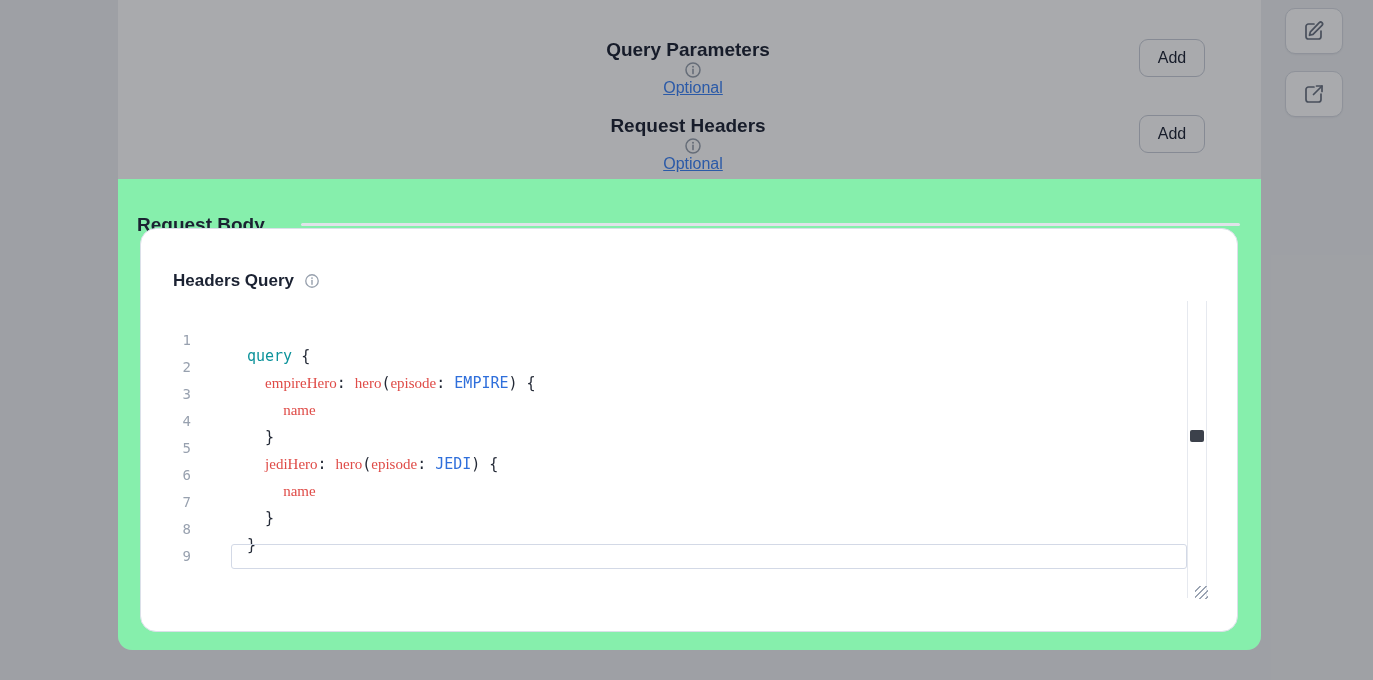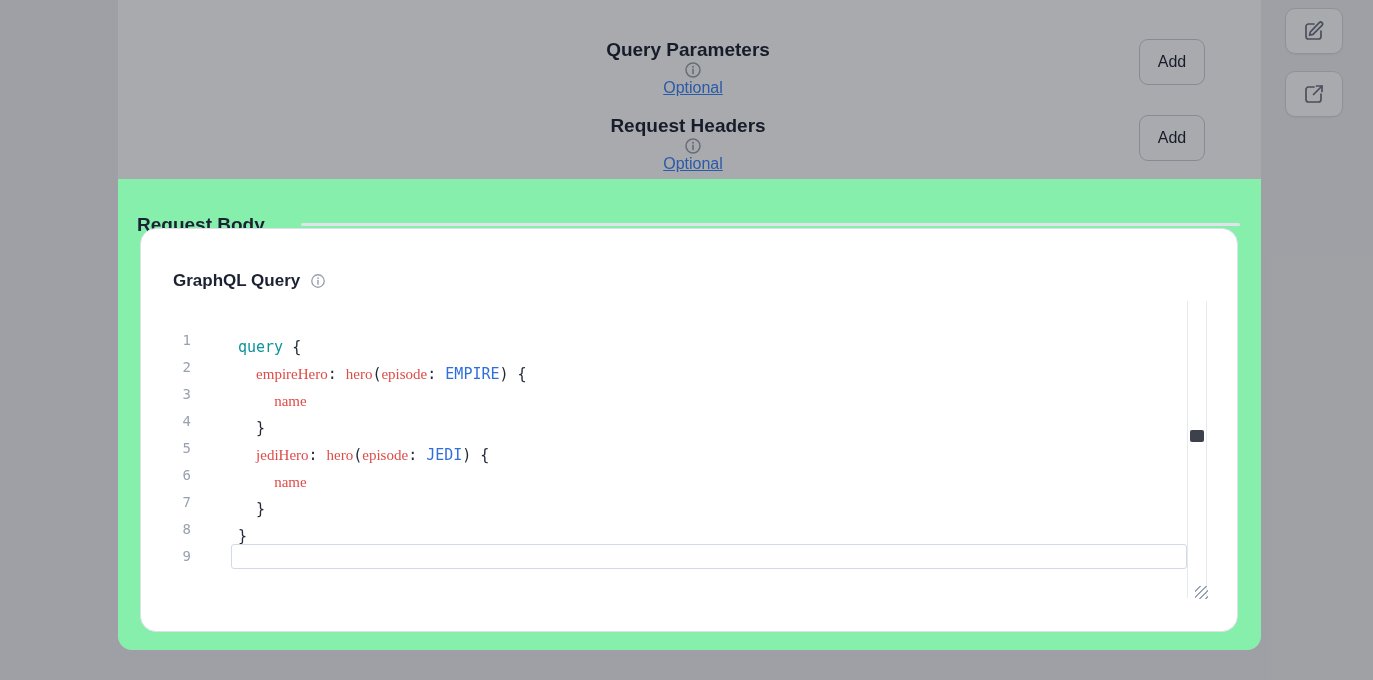--- a/index.html
+++ b/index.html
@@ -25,21 +25,21 @@
     flex-direction:column;
   }
   .row-qp { top:39px; }
   .row-rh { top:115px;align-items:center; }
   .sec-title { font-size:19px; font-weight:700; color:#1b2232; white-space:nowrap; }
   .info-ic { margin-left:10px; flex:none; display:block; }
   .optional { margin-left:10px; font-size:16px; color:#3b82f6; white-space:nowrap;text-decoration:underline; }
   .hr { flex:1; height:3px; background:#e0e3e9; border-radius:2px; margin-left:26px; }
   .add-btn {
     position:absolute; right:56px; top:0;
-    width:66px; height:46px;
+    width:66px; height:38px;
     border:1.5px solid #c9ced8; border-radius:9px;
     background:#fff; font-family:inherit;
     font-size:16px; font-weight:500; color:#1b2232;
     cursor:pointer;
   }
   .fab {
     position:absolute; left:1285px; width:58px; height:46px;
     background:#fff; border:1px solid #d6dae1; border-radius:10px;
     display:flex; align-items:center; justify-content:center;
     box-shadow:0 1px 2px rgba(16,24,40,.05); cursor:pointer;
@@ -90,21 +90,21 @@
   .panel-label-text { font-size:17px; font-weight:700; color:#1b2232; white-space:nowrap; }
 
   .gutter {
     position:absolute; left:18px; top:98px; width:32px;
     text-align:right;
     font-family:"DejaVu Sans Mono", monospace;
     font-size:14px; line-height:27px;
     color:var(--line-number, #98a1af);
   }
   .code {
-    position:absolute; left:90px; top:98px; margin:7px;
+    position:absolute; left:90px; top:98px; margin:16px;
     font-family:"DejaVu Sans Mono", monospace;
     font-size:15px; line-height:27px;
     color:var(--syntax-punct, #232936);
   }
   .cl { height:27px; white-space:pre; }
   .tok-kw  { color:var(--syntax-keyword, #0d939b); }
   .tok-fld { color:var(--syntax-field, #df4b47);font-family:Liberation Serif, serif; }
   .tok-enm { color:var(--syntax-enum, #2f6fdb); }
   .tok-pn  { color:var(--syntax-punct, #232936); }
   .tok-pl  { color:var(--syntax-punct, #232936); }
@@ -181,21 +181,21 @@
 
 <div class="modal">
 
   <div class="modal-header">
     <span class="modal-title">Request Body</span>
     <span class="modal-hr"></span>
   </div>
 
   <div class="panel">
     <div class="panel-label">
-      <span class="panel-label-text">GraphQL Query</span>
+      <span class="panel-label-text">Headers Query</span>
       <svg width="16" height="16" viewBox="0 0 18 18">
         <circle cx="9" cy="9" r="7" fill="none" stroke="#97a0ad" stroke-width="1.5"></circle>
         <line x1="9" y1="8.4" x2="9" y2="12.6" stroke="#97a0ad" stroke-width="1.6" stroke-linecap="round"></line>
         <circle cx="9" cy="5.7" r="1" fill="#97a0ad"></circle>
       </svg>
     </div>
 
     <div class="gutter">
         <div class="cl">1</div>
         <div class="cl">2</div>

